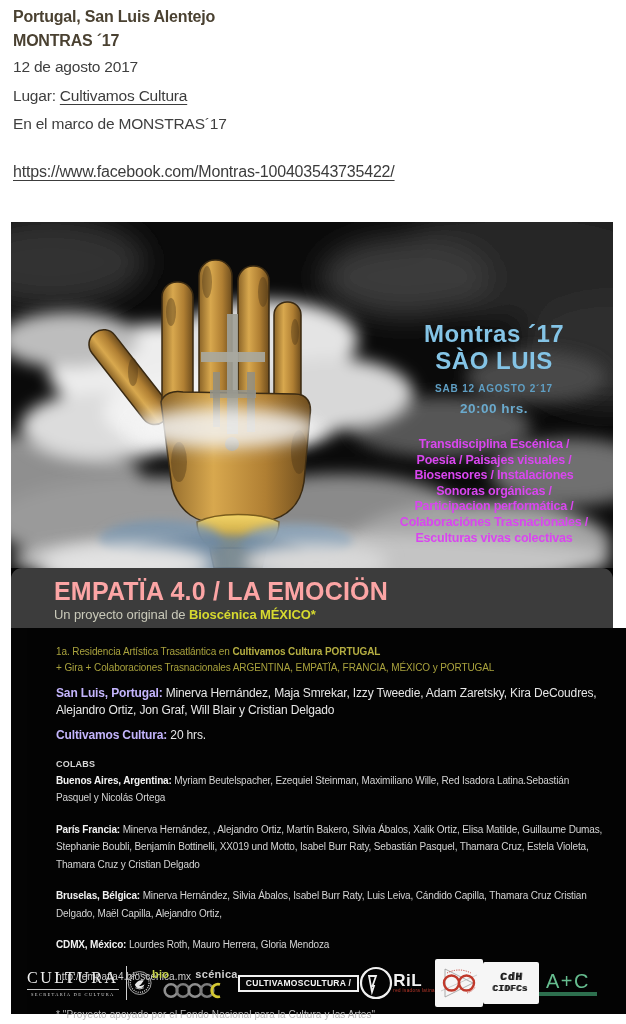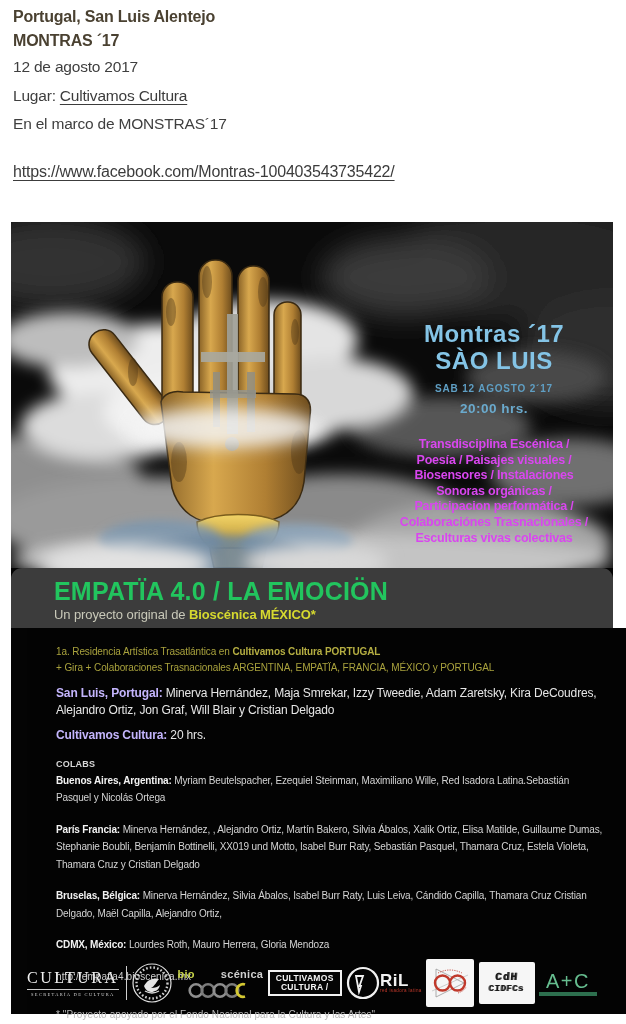--- a/index.html
+++ b/index.html
@@ -22,21 +22,21 @@
   .event-title{font-size:24px;font-weight:bold;color:#84c4e6;line-height:27px;letter-spacing:0.5px;}
   .event-date{font-size:10px;font-weight:bold;color:#5f9fc4;letter-spacing:0.8px;margin-top:9px;}
   .event-time{font-size:13.5px;font-weight:bold;color:#6aaacd;letter-spacing:0.5px;margin-top:7px;}
   .event-features{margin-top:21px;}
   .event-features div{font-size:12.5px;font-weight:bold;color:#d946ef;line-height:15.6px;letter-spacing:-0.2px;}
   
   .title-panel{
     position:absolute;left:0;top:346px;width:602px;height:60px;box-sizing:border-box;
     background:#3c3c3c;border-radius:11px 11px 0 0;padding:10px 0 0 43px;
   }
-  .main-title{font-size:25px;font-weight:bold;color:#22c55e;letter-spacing:0.2px;line-height:27px;}
+  .main-title{font-size:25px;font-weight:bold;color:#fca5a5;letter-spacing:0.2px;line-height:27px;}
   .sub-title{font-size:13px;color:#c9c9b9;margin-top:2px;letter-spacing:-0.1px;}
   .sub-title b{color:#d6d92f;}
   
   .credits{
     position:absolute;left:16px;top:406px;width:602px;height:386px;box-sizing:border-box;
     background:#030303;padding:16px 26px 0 29px;color:#dcdcdc;
   }
   .cr-yellow{font-size:10px;line-height:16px;color:#a9a23d;letter-spacing:-0.1px;}
   .cr-yellow b{color:#b5ae42;}
   .cr-main{font-size:12px;line-height:16.5px;color:#e6e6e6;margin-top:9px;letter-spacing:-0.15px;}
@@ -57,21 +57,21 @@
   .cultura .txt{text-align:center;}
   .cultura .name{font-family:"Liberation Serif",serif;font-size:16px;color:#f0f0f0;letter-spacing:2.5px;text-align:center;}
   .cultura .rule{height:1px;background:#cfcfcf;margin:2px 0 2px;}
   .cultura .dept{font-family:"Liberation Serif",serif;font-size:4.5px;color:#d5d5d5;letter-spacing:1.3px;}
   .cultura .sep{width:1px;height:34px;background:#cfcfcf;}
   .bios{flex-direction:column;gap:2px;}
   .bios .word{font-size:11px;font-weight:bold;letter-spacing:0.3px;}
   .bios .word .b{color:#c8d44a;}
   .bios .word .s{color:#cfcfcf;padding-left:26px;}
   .cultivamos{
-    border:2px solid #f2f2f2;padding:2px 6px;flex-direction:column;line-height:9px;background:#050505;
+    border:2px solid #f2f2f2;padding:2px 6px;flex-direction:row;line-height:9px;background:#050505;
   }
   .cultivamos span{font-size:8.5px;font-weight:bold;color:#f5f5f5;letter-spacing:0.3px;}
   .ril{}
   .ril .name{font-size:17px;font-weight:bold;color:#f2f2f2;letter-spacing:0.5px;line-height:15px;}
   .ril .tag{font-size:4.5px;color:#c0392b;letter-spacing:0.4px;}
   .whitebox{background:#f6f6f6;border-radius:2px;}
   .cdh{width:56px;height:42px;flex-direction:column;line-height:12px;}
   .cdh span{font-family:"Liberation Mono",monospace;color:#1a1a1a;font-weight:bold;transform:skewX(-4deg);}
   .cdh .l1{font-size:11px;letter-spacing:1px;text-shadow:1px 0 0 #555;}
   .cdh .l2{font-size:9px;letter-spacing:0.5px;text-shadow:-1px 0 0 #666;}

